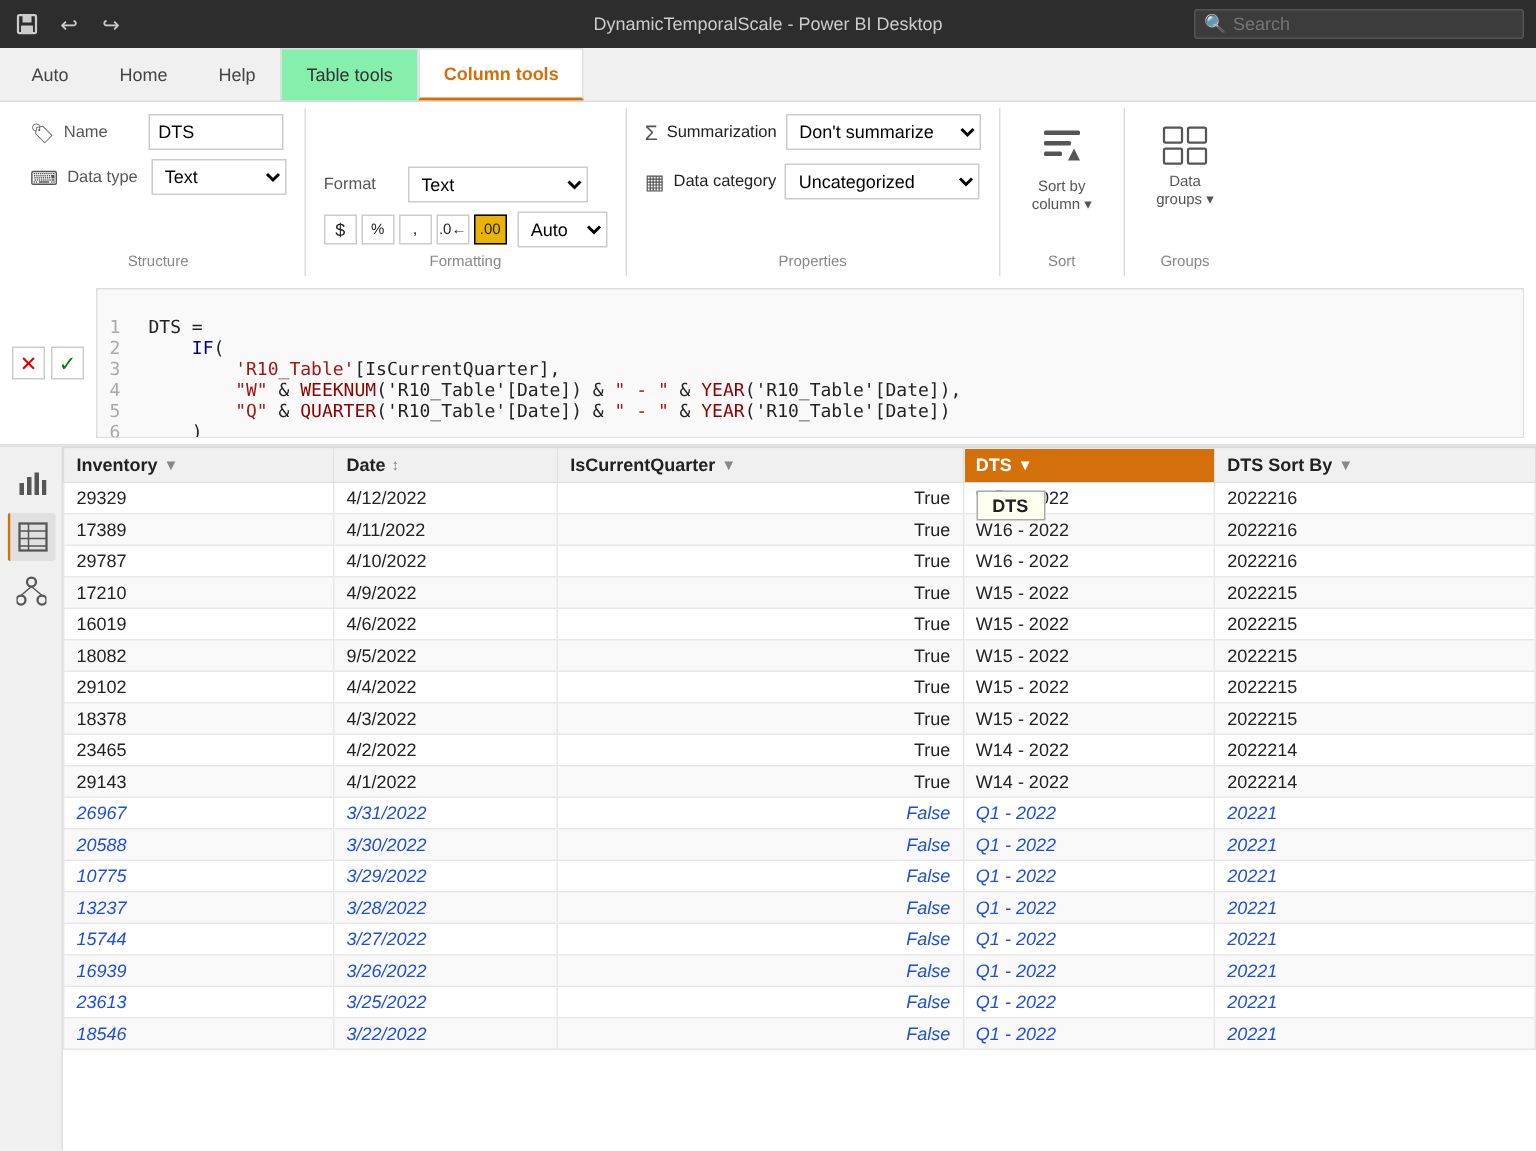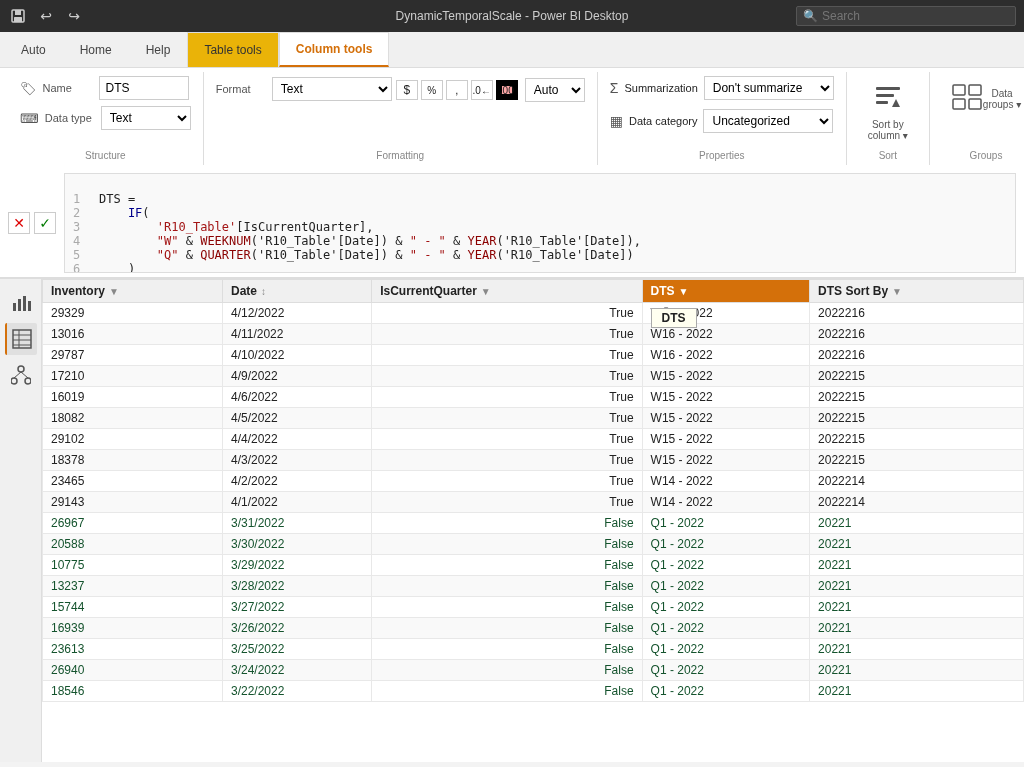--- a/index.html
+++ b/index.html
@@ -61,21 +61,21 @@
     }
     .tab.active {
       background: #fff;
       color: #d4700a;
       border-color: #ddd;
       border-bottom-color: #fff;
       font-weight: 600;
       border-bottom: 2px solid #d4700a;
     }
     .tab.inactive-active {
-      background: #eab308;
+      background: #86efac;
       color: #333;
       border-color: #ddd;
       border-bottom-color: #fff;
     }
     #ribbon-content {
       background: #fff;
       display: flex;
       align-items: stretch;
       padding: 4px 8px;
       min-height: 88px;
@@ -117,21 +117,21 @@
       outline: none;
       cursor: pointer;
     }
 
     .sort-btn {
       display: flex; flex-direction: column; align-items: center;
       cursor: pointer; padding: 4px 8px; border: 1px solid transparent; border-radius: 2px;
     }
 
     .data-groups-btn {
-      display: flex; align-items: center;
+      display: flex; flex-direction: column; align-items: center;
       cursor: pointer; padding: 4px 8px; border: 1px solid transparent; border-radius: 2px;
     }
 
     
     #left-sidebar {
       width: 42px;
       background: #f0f0f0;
       border-right: 1px solid #ddd;
       display: flex;
       flex-direction: column;
@@ -211,21 +211,21 @@
     th .th-inner { display: flex; align-items: center; gap: 4px; }
     th .sort-arrow { font-size: 10px; color: #888; }
     th.highlighted .sort-arrow { color: #fff; }
     td {
       border: 1px solid #e8e8e8;
       padding: 3px 8px;
       white-space: nowrap;
     }
     tr:nth-child(even) td { background: #f9f9f9; }
     tr:nth-child(odd) td { background: #fff; }
-    td.italic { color: #14532d; }
+    td.italic { font-style: italic; color: #1d4ed8; }
     .dts-tooltip-box {
       position: absolute;
       top: 20px;
       left: 0;
       background: #f5f5dc;
       border: 1px solid #ccc;
       padding: 2px 8px;
       font-size: 12px;
       white-space: nowrap;
       z-index: 10;
@@ -281,33 +281,33 @@
       <span style="font-size:13px;color:#555;">⌨</span>
       <span class="ribbon-label">Data type</span>
       <select class="ribbon-select" style="width:90px;">
         <option>Text</option>
       </select>
     </div>
     <div class="ribbon-group-label">Structure</div>
   </div>
 
   <div class="ribbon-group">
-    <div style="display:flex;gap:4px;">
+    <div style="display:flex;flex-direction:column;gap:4px;margin-top:35px;">
       <div style="display:flex;align-items:center;gap:6px;">
         <span class="ribbon-label" style="font-size:11px;">Format</span>
         <select class="ribbon-select" style="width:120px;">
           <option>Text</option>
         </select>
       </div>
       <div style="display:flex;align-items:center;gap:3px;margin-top:2px;">
         <span style="font-size:12px;border:1px solid #ccc;width:22px;height:20px;display:flex;align-items:center;justify-content:center;cursor:pointer;background:#fff;">$</span>
         <span style="font-size:10px;border:1px solid #ccc;width:22px;height:20px;display:flex;align-items:center;justify-content:center;cursor:pointer;background:#fff;">%</span>
         <span style="font-size:11px;border:1px solid #ccc;width:22px;height:20px;display:flex;align-items:center;justify-content:center;cursor:pointer;background:#fff;">,</span>
         <span style="font-size:10px;border:1px solid #ccc;width:22px;height:20px;display:flex;align-items:center;justify-content:center;cursor:pointer;background:#fff;">.0←</span>
-        <span style="font-size:10px;border:6px solid #000000;width:22px;height:20px;display:flex;align-items:center;justify-content:center;cursor:pointer;background:#fca5a5;">.00</span>
+        <span style="font-size:10px;border:1px solid #000000;width:22px;height:20px;display:flex;align-items:center;justify-content:center;cursor:pointer;background:#eab308;">.00</span>
         <select class="ribbon-select" style="width:60px;margin-left:4px;">
           <option>Auto</option>
         </select>
       </div>
     </div>
     <div class="ribbon-group-label">Formatting</div>
   </div>
 
   <div class="ribbon-group">
     <div style="display:flex;flex-direction:column;gap:5px;">
@@ -450,21 +450,21 @@
       </thead>
       <tbody id="table-body">
       <tr>
             <td>29329</td>
             <td>4/12/2022</td>
             <td style="text-align: right;">True</td>
             <td>W16 - 2022</td>
             <td>2022216</td>
           </tr>
           <tr>
-            <td>13016</td>
+            <td>17389</td>
             <td>4/11/2022</td>
             <td style="text-align: right;">True</td>
             <td>W16 - 2022</td>
             <td>2022216</td>
           </tr>
           <tr>
             <td>29787</td>
             <td>4/10/2022</td>
             <td style="text-align: right;">True</td>
             <td>W16 - 2022</td>
@@ -479,21 +479,21 @@
           </tr>
           <tr>
             <td>16019</td>
             <td>4/6/2022</td>
             <td style="text-align: right;">True</td>
             <td>W15 - 2022</td>
             <td>2022215</td>
           </tr>
           <tr>
             <td>18082</td>
-            <td>4/5/2022</td>
+            <td>9/5/2022</td>
             <td style="text-align: right;">True</td>
             <td>W15 - 2022</td>
             <td>2022215</td>
           </tr>
           <tr>
             <td>29102</td>
             <td>4/4/2022</td>
             <td style="text-align: right;">True</td>
             <td>W15 - 2022</td>
             <td>2022215</td>
@@ -562,27 +562,20 @@
             <td class="italic">20221</td>
           </tr>
           <tr>
             <td class="italic">23613</td>
             <td class="italic">3/25/2022</td>
             <td class="italic" style="text-align: right;">False</td>
             <td class="italic">Q1 - 2022</td>
             <td class="italic">20221</td>
           </tr>
           <tr>
-            <td class="italic">26940</td>
-            <td class="italic">3/24/2022</td>
-            <td class="italic" style="text-align: right;">False</td>
-            <td class="italic">Q1 - 2022</td>
-            <td class="italic">20221</td>
-          </tr>
-          <tr>
             <td class="italic">18546</td>
             <td class="italic">3/22/2022</td>
             <td class="italic" style="text-align: right;">False</td>
             <td class="italic">Q1 - 2022</td>
             <td class="italic">20221</td>
           </tr>
         </tbody>
     </table>
   </div>
 </div>

